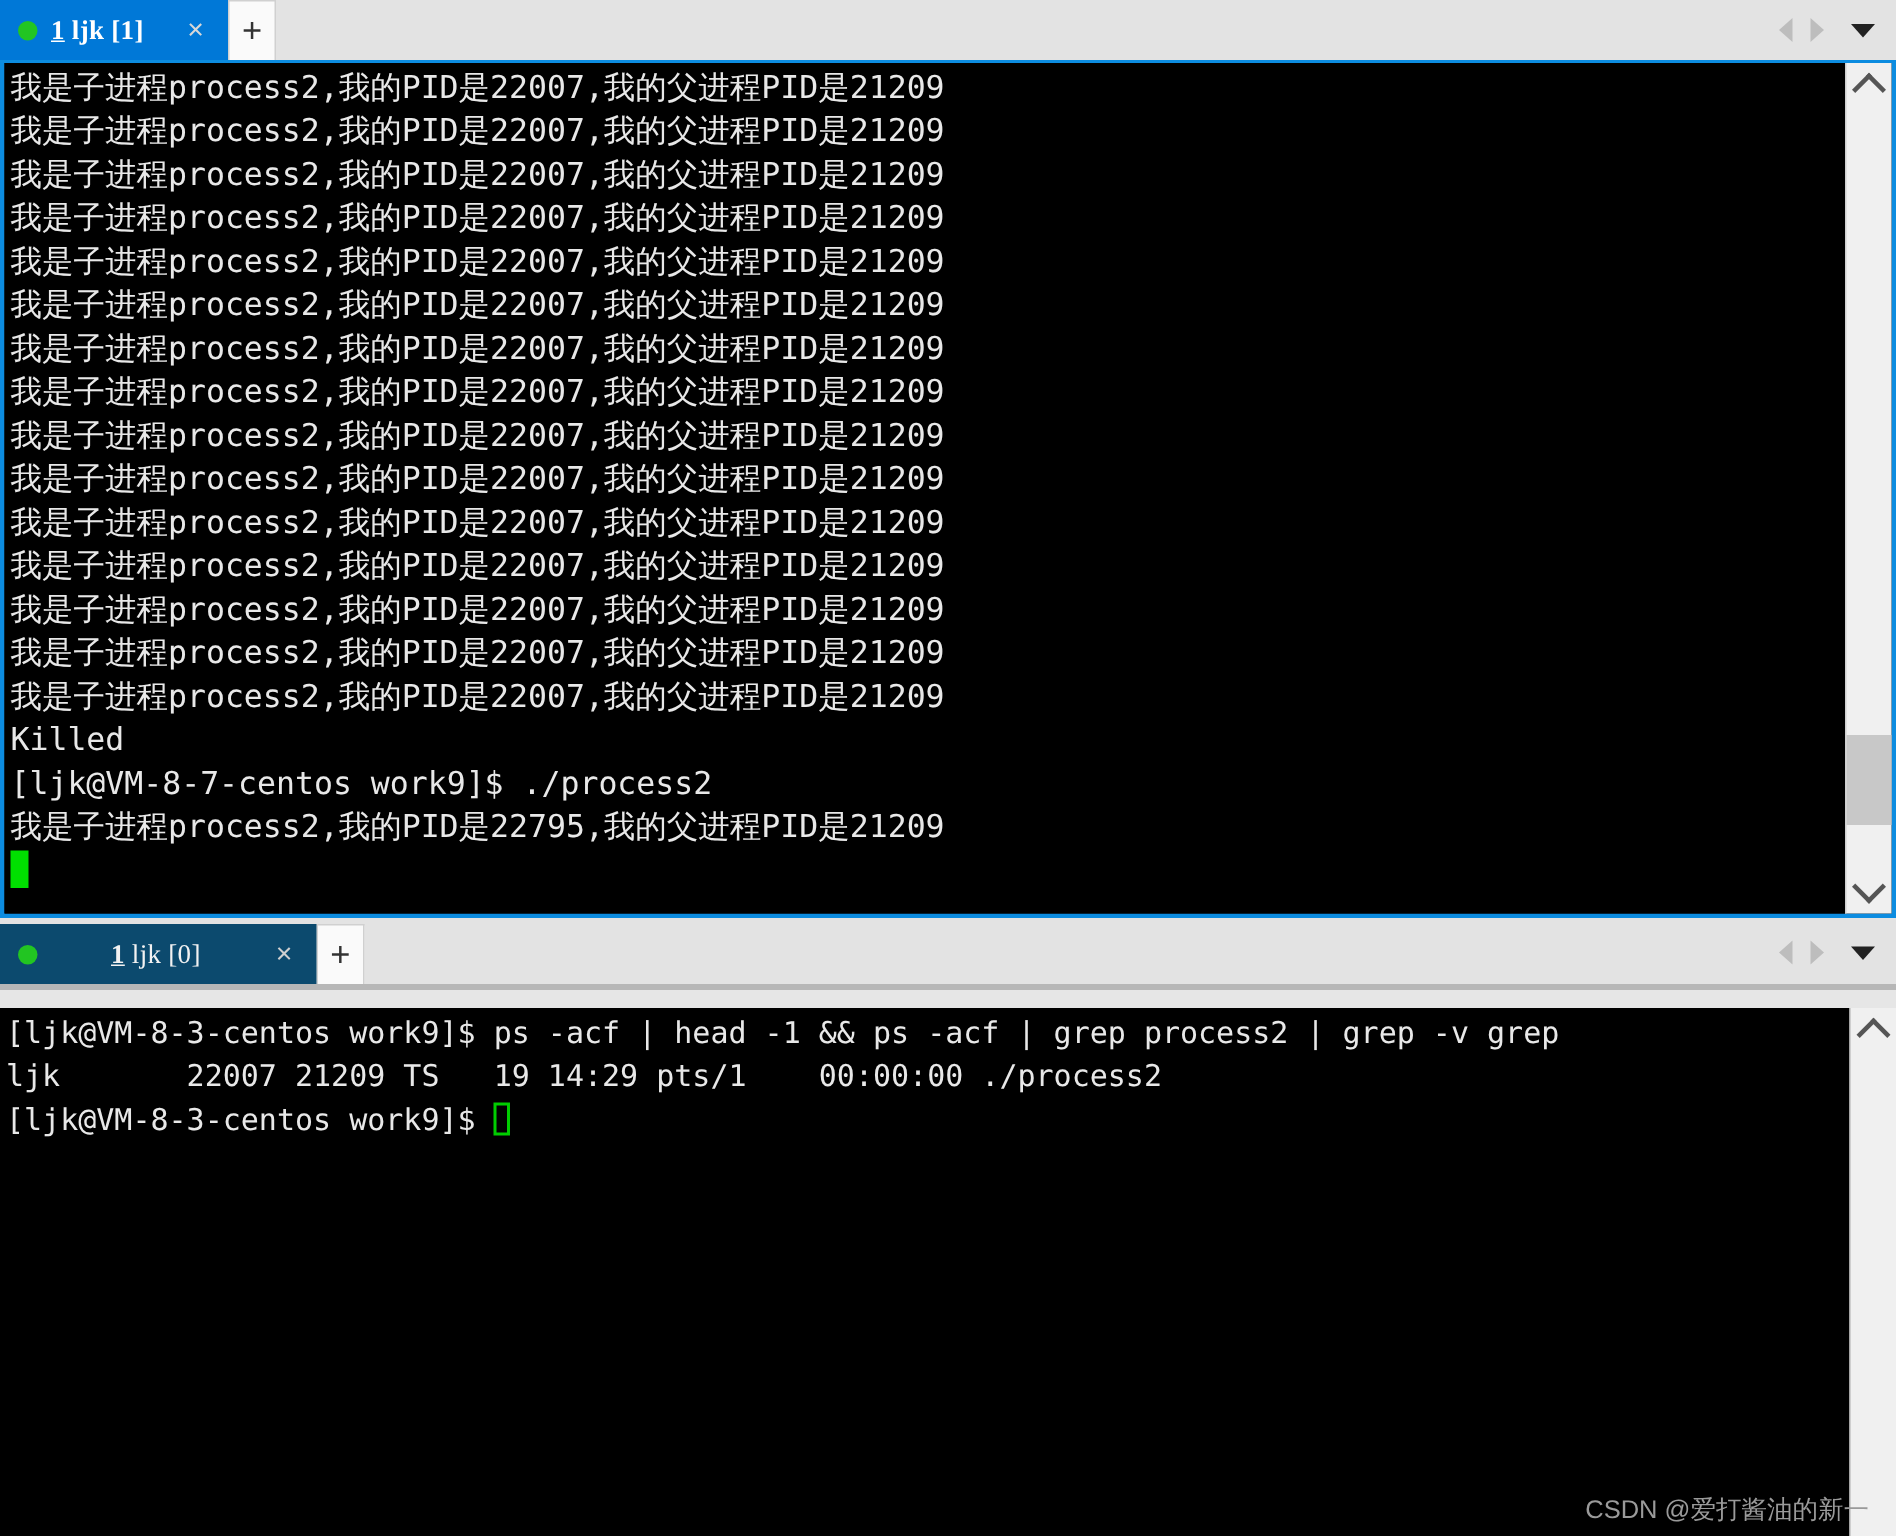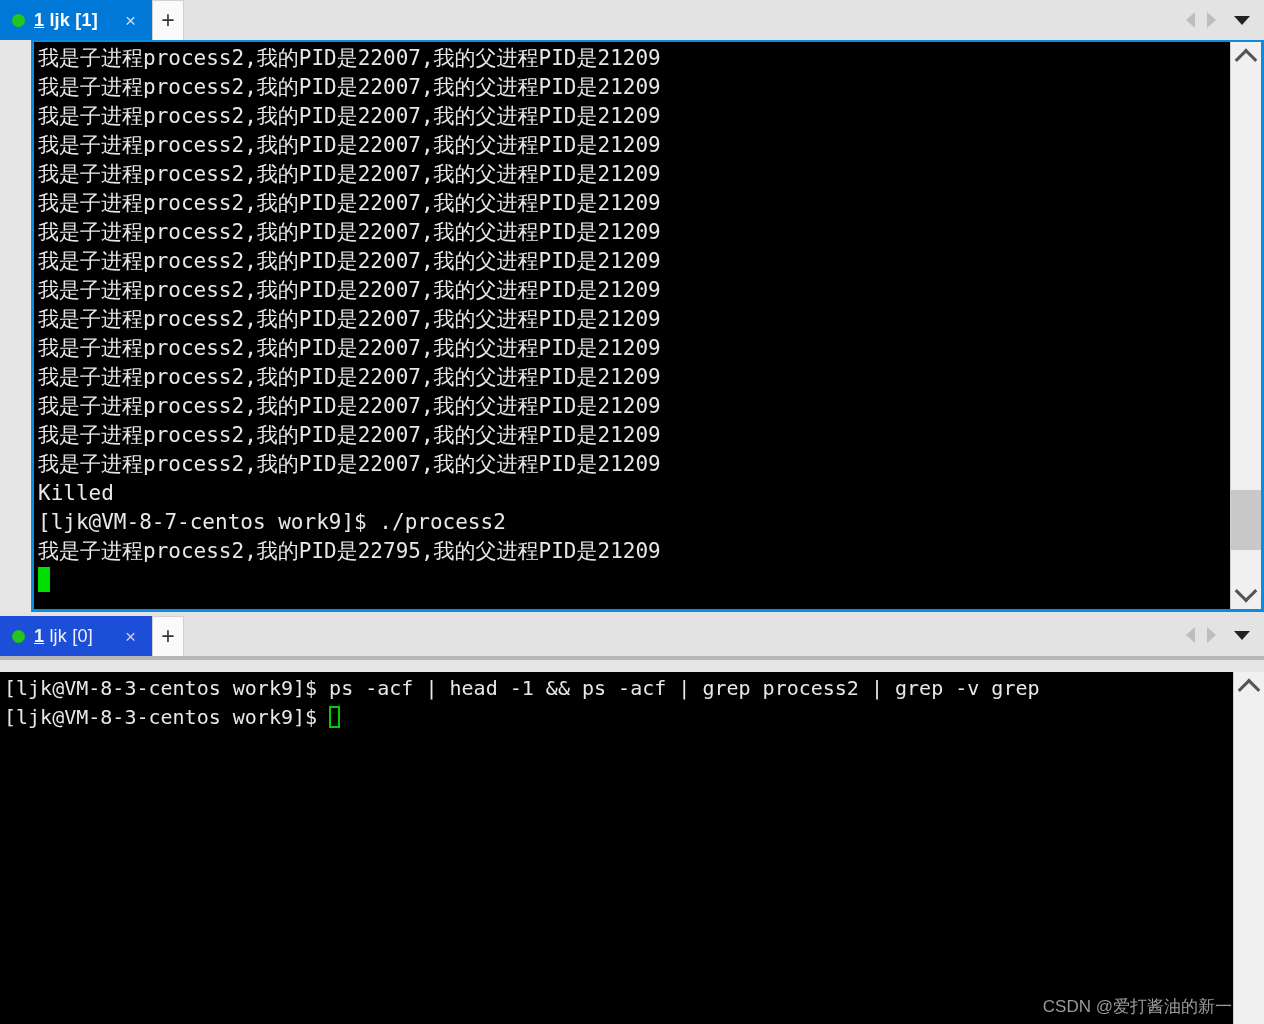--- a/index.html
+++ b/index.html
@@ -40,31 +40,31 @@
 
   .tab {
     min-width: 152px;
     display: flex;
     align-items: center;
     padding: 0 6px 0 12px;
     box-sizing: border-box;
     position: relative;
   }
   .tab.active { background: #0078d7; }
-  .tab.inactive { background: #1d4ed8; }
+  .tab.inactive { background: #0c4a6e; gap: 40px; }
 
   .tab-dot {
     width: 13px; height: 13px;
     border-radius: 50%;
     background: #22c522;
     margin-right: 9px;
     flex: none;
   }
   .tab-label {
-    font-family: Liberation Sans, sans-serif;
+    font-family: Liberation Serif, serif;
     font-size: 18px;
     color: #ffffff;
     white-space: nowrap;
     letter-spacing: 0.2px;
   }
   .tab.inactive .tab-label { color: #f2f2f2; }
   .tab-label .num { text-decoration: underline; font-weight: bold; }
   .tab.active .tab-label { font-weight: bold; }
   .tab-close {
     margin-left: auto;
@@ -126,21 +126,20 @@
     flex: 1;
     display: flex;
     background: #000;
     box-sizing: border-box;
     position: relative;
     min-height: 0;
   }
   .pane-top .term-wrap {
     border: 3px solid #0c8ce0;
     border-top: 2px solid #0c8ce0;
-    margin-left: 31px;
   }
   .pane-bottom .term-wrap {
     border: 0;
     border-top: 0;
     margin-top: 12px;
   }
 
   .screen {
     flex: 1;
     background: #000;
@@ -212,21 +211,21 @@
   
   .splitter {
     height: 4px;
     background: #b7b7b7;
     flex: none;
   }
 
   
   .watermark {
     position: absolute;
-    right: 32px;
+    right: 18px;
     bottom: 6px;
     font-family: "Liberation Sans", sans-serif;
     font-size: 17px;
     color: #9a9a9a;
     white-space: nowrap;
     z-index: 5;
   }
 </style>
 </head>
 <body>
@@ -301,20 +300,21 @@
         <span class="tri-right"></span>
         <span class="caret-down"></span>
       </div>
     </div>
 
     <div class="splitter"></div>
 
     <div class="term-wrap">
       <div class="screen" id="screen-bottom">
           <div class="line">[ljk@VM-8-3-centos work9]$ ps -acf | head -1 &amp;&amp; ps -acf | grep process2 | grep -v grep</div>
+          <div class="line">ljk       22007 21209 TS   19 14:29 pts/1    00:00:00 ./process2</div>
           <div class="line">[ljk@VM-8-3-centos work9]$ <span class="cursor-hollow"></span></div>
         </div>
       <div class="sbar">
         <div class="sbar-btn">
           <span class="chev up"></span>
         </div>
         <div class="sbar-track"></div>
       </div>
       <div class="watermark">CSDN @爱打酱油的新一</div>
     </div>

